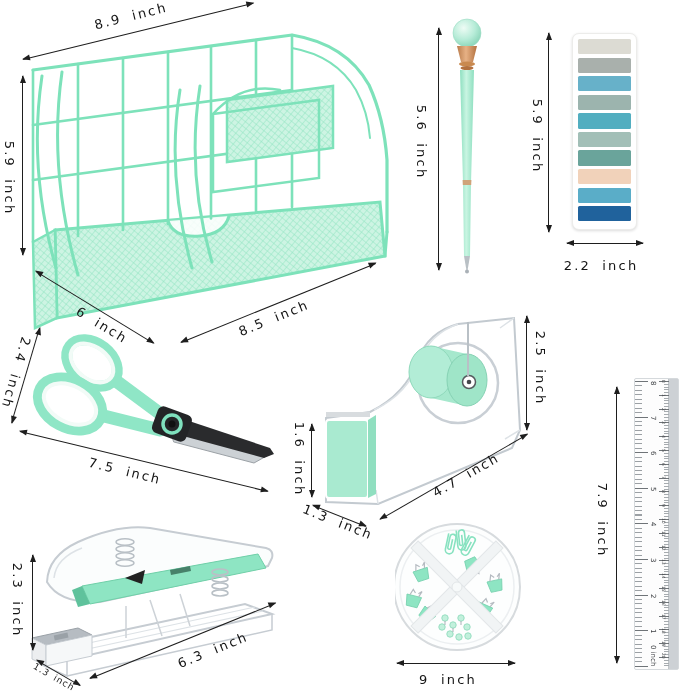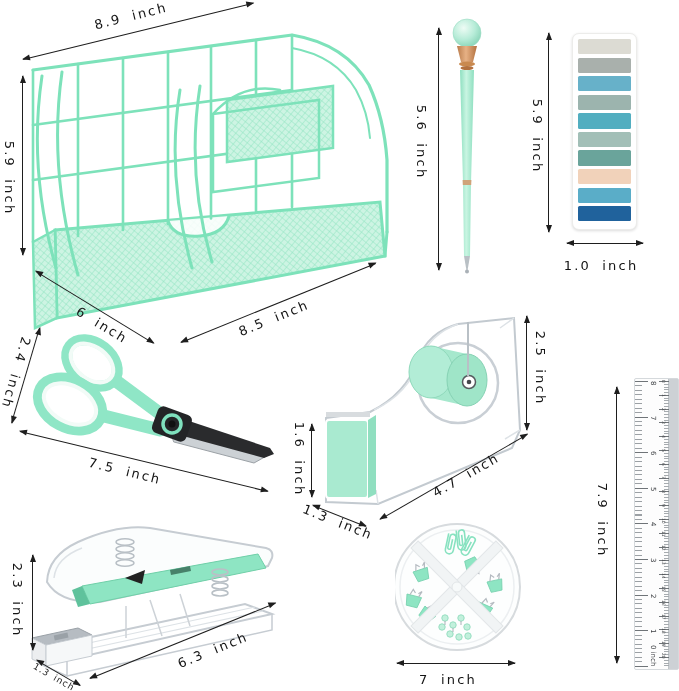--- a/index.html
+++ b/index.html
@@ -302,26 +302,26 @@
   <div class="arrow" style="left:37px;top:660px;width:50px;transform:rotate(30.2deg)"></div>
   <div class="arrow" style="left:90px;top:678px;width:200px;transform:rotate(-22.1deg)"></div>
   <div class="arrow" style="left:397px;top:663px;width:118px"></div>
 
   <span class="dim" style="left:131px;top:16px;--r:-14deg">8.9 inch</span>
   <span class="dim v" style="left:9px;top:178px">5.9 inch</span>
   <span class="dim" style="left:102px;top:325px;--r:31deg">6 inch</span>
   <span class="dim" style="left:274px;top:318px;--r:-22deg">8.5 inch</span>
   <span class="dim v" style="left:421px;top:142px">5.6 inch</span>
   <span class="dim v" style="left:537px;top:136px">5.9 inch</span>
-  <span class="dim" style="left:601px;top:265px">1.0 inch</span>
+  <span class="dim" style="left:601px;top:265px">2.2 inch</span>
   <span class="dim" style="left:16px;top:373px;--r:106deg">2.4 inch</span>
   <span class="dim" style="left:125px;top:471px;--r:13.6deg">7.5 inch</span>
   <span class="dim v" style="left:540px;top:368px">2.5 inch</span>
   <span class="dim v" style="left:299px;top:459px">1.6 inch</span>
   <span class="dim" style="left:338px;top:522px;--r:21.6deg">1.3 inch</span>
   <span class="dim" style="left:466px;top:475px;--r:-30deg">4.7 inch</span>
   <span class="dim v" style="left:602px;top:520px">7.9 inch</span>
   <span class="dim v" style="left:17px;top:600px">2.3 inch</span>
   <span class="dim sm" style="left:54px;top:677px;--r:30deg">1.3 inch</span>
   <span class="dim" style="left:213px;top:650px;--r:-22deg">6.3 inch</span>
-  <span class="dim" style="left:448px;top:679px">7 inch</span>
+  <span class="dim" style="left:448px;top:679px">9 inch</span>
 
 </div>
 
 </body></html>

